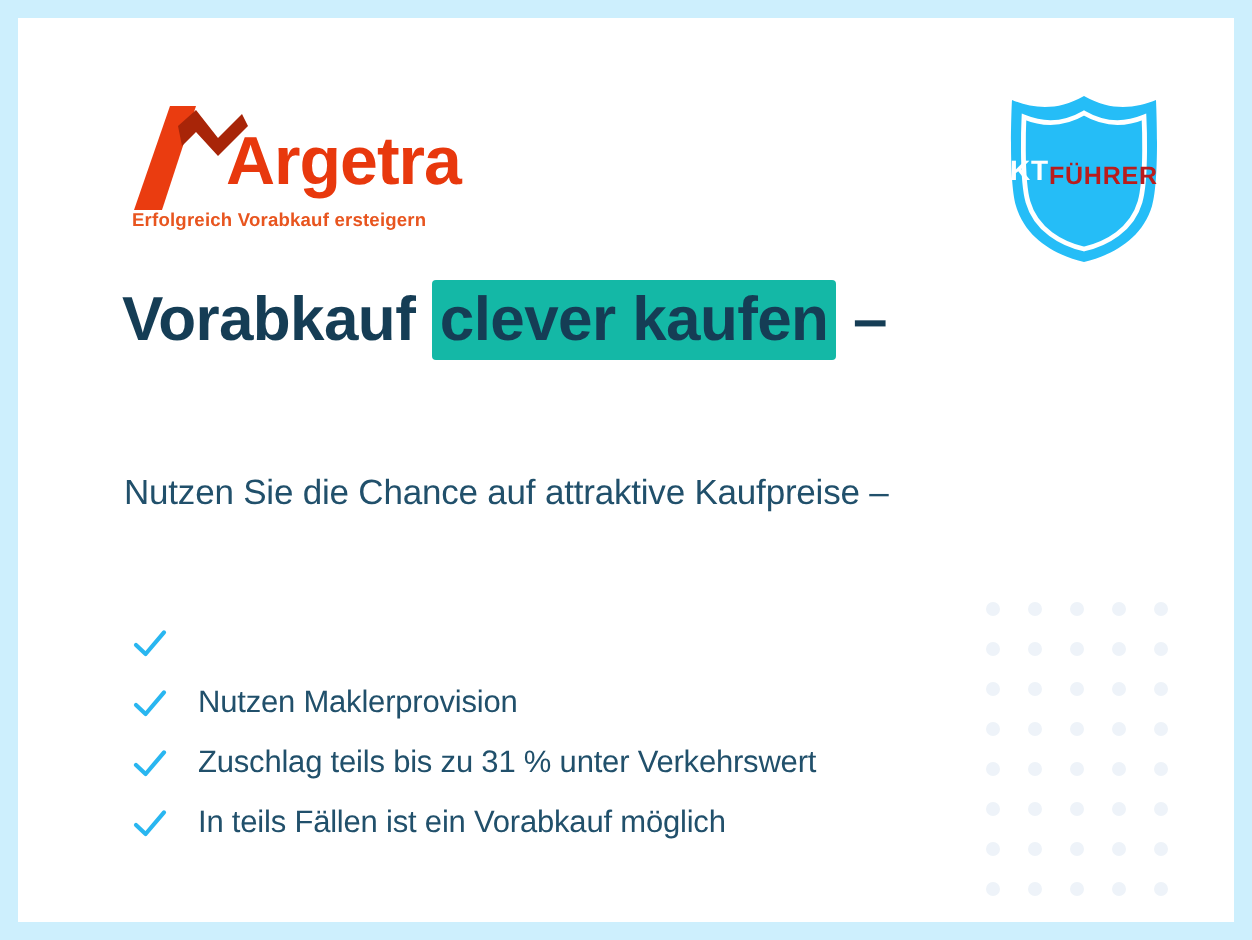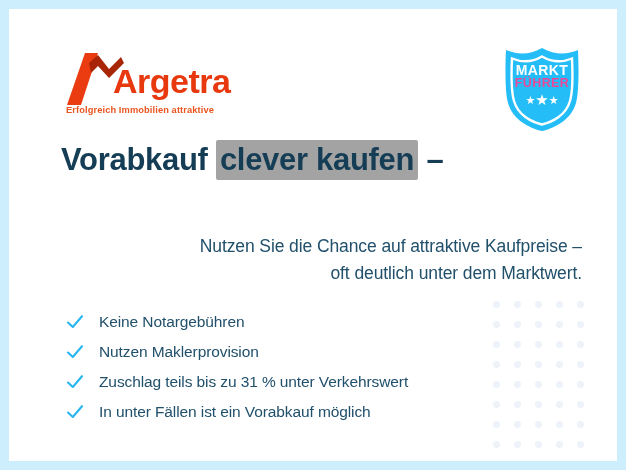--- a/index.html
+++ b/index.html
@@ -93,35 +93,35 @@
     width: 88px;
     height: 88px;
   }
   .badge-text-wrap {
     position: absolute;
     left: 0;
     top: 0;
     width: 88px;
     height: 88px;
     display: flex;
-    flex-direction: column;
+    flex-direction: row;
     align-items: center;
     justify-content: center;
     pointer-events: none;
   }
   .badge-line1 {
     color: #ffffff;
     font-size: 14px;
     font-weight: bold;
     letter-spacing: 0.4px;
     line-height: 1.02;
     margin-top: -8px;
   }
   .badge-line2 {
-    color: #ec4899;
+    color: #b91c1c;
     font-size: 12.5px;
     font-weight: bold;
     letter-spacing: 0.4px;
     line-height: 1.05;
   }
   .badge-stars {
     margin-top: 2px;
     color: #ffffff;
     font-size: 11px;
     letter-spacing: 0px;
@@ -142,41 +142,40 @@
     font-size: 31px;
     font-weight: bold;
     line-height: 38px;
     letter-spacing: -0.3px;
   }
   .headline .hl-line {
     display: block;
     white-space: nowrap;
   }
   .headline .mark {
-    background: #a3a3a3;
+    background: #14b8a6;
     padding: 2px 4px 3px 4px;
     border-radius: 2px;
   }
 
   
   .subhead {
     position: absolute;
     left: 53px;
     top: 224px;
     width: 520px;
     color: #21506b;
     font-size: 17.5px;
     font-weight: normal;
     line-height: 27px;
     letter-spacing: -0.1px;
   }
   .subhead .sh-line {
     display: block;
     white-space: nowrap;
-    text-align: right;
   }
 
   
   .bullets {
     position: absolute;
     left: 56px;
     top: 298px;
     width: 460px;
   }
   .bullet {
@@ -263,21 +262,21 @@
         <span class="dot"></span>
       </div>
     </div>
 
     <div class="logo">
       <svg class="logo-mark" viewBox="0 0 60 52">
         <polygon points="20,0 33,0 16,52 2,52" fill="#ea3c10"></polygon>
         <polygon points="24,10 33,2 44,16 56,4 59,10 44,25 33,13 26,20" fill="#a82508"></polygon>
       </svg>
       <div class="logo-word">Argetra</div>
-      <div class="logo-tagline">Erfolgreich Immobilien attraktive</div>
+      <div class="logo-tagline">Erfolgreich Vorabkauf ersteigern</div>
     </div>
 
     <div class="badge">
       <svg viewBox="0 0 88 88" width="88" height="88">
         <path d="M44 3 C58 11, 70 9, 80 5 C80 5, 82 44, 78 58 C73 75, 57 83, 44 86 C31 83, 15 75, 10 58 C6 44, 8 5, 8 5 C18 9, 30 11, 44 3 Z" fill="#25bdf7"></path>
         <path d="M44 11.5 C56 18.5, 66 16.8, 74 13.5 C74 13.5, 75.5 44, 72 56 C68 70, 55 77, 44 79.5 C33 77, 20 70, 16 56 C12.5 44, 14 13.5, 14 13.5 C22 16.8, 32 18.5, 44 11.5 Z" fill="none" stroke="#ffffff" stroke-width="2.4"></path>
       </svg>
       <div class="badge-text-wrap">
         <div class="badge-line1">MARKT</div>
         <div class="badge-line2">FÜHRER</div>
@@ -286,44 +285,42 @@
         </div>
       </div>
     </div>
 
     <div class="headline">
       <span class="hl-line"><span>Vorabkauf </span><span class="mark">clever kaufen</span><span> –</span></span>
     </div>
 
     <div class="subhead">
       <span class="sh-line">Nutzen Sie die Chance auf attraktive Kaufpreise –</span>
-      <span class="sh-line">oft deutlich unter dem Marktwert.</span>
     </div>
 
     <div class="bullets">
       <div class="bullet">
         <svg class="check" viewBox="0 0 20 20">
           <path d="M3 10.5 L7.8 15 L17 4.2" fill="none" stroke="#29b6f0" stroke-width="2.1" stroke-linecap="round" stroke-linejoin="round"></path>
         </svg>
-        <span class="btext">Keine Notargebühren</span>
       </div>
       <div class="bullet">
         <svg class="check" viewBox="0 0 20 20">
           <path d="M3 10.5 L7.8 15 L17 4.2" fill="none" stroke="#29b6f0" stroke-width="2.1" stroke-linecap="round" stroke-linejoin="round"></path>
         </svg>
         <span class="btext">Nutzen Maklerprovision</span>
       </div>
       <div class="bullet">
         <svg class="check" viewBox="0 0 20 20">
           <path d="M3 10.5 L7.8 15 L17 4.2" fill="none" stroke="#29b6f0" stroke-width="2.1" stroke-linecap="round" stroke-linejoin="round"></path>
         </svg>
         <span class="btext">Zuschlag teils bis zu 31 % unter Verkehrswert</span>
       </div>
       <div class="bullet">
         <svg class="check" viewBox="0 0 20 20">
           <path d="M3 10.5 L7.8 15 L17 4.2" fill="none" stroke="#29b6f0" stroke-width="2.1" stroke-linecap="round" stroke-linejoin="round"></path>
         </svg>
-        <span class="btext">In unter Fällen ist ein Vorabkauf möglich</span>
+        <span class="btext">In teils Fällen ist ein Vorabkauf möglich</span>
       </div>
     </div>
 
   </div>
 </div>
 
 </body></html>

